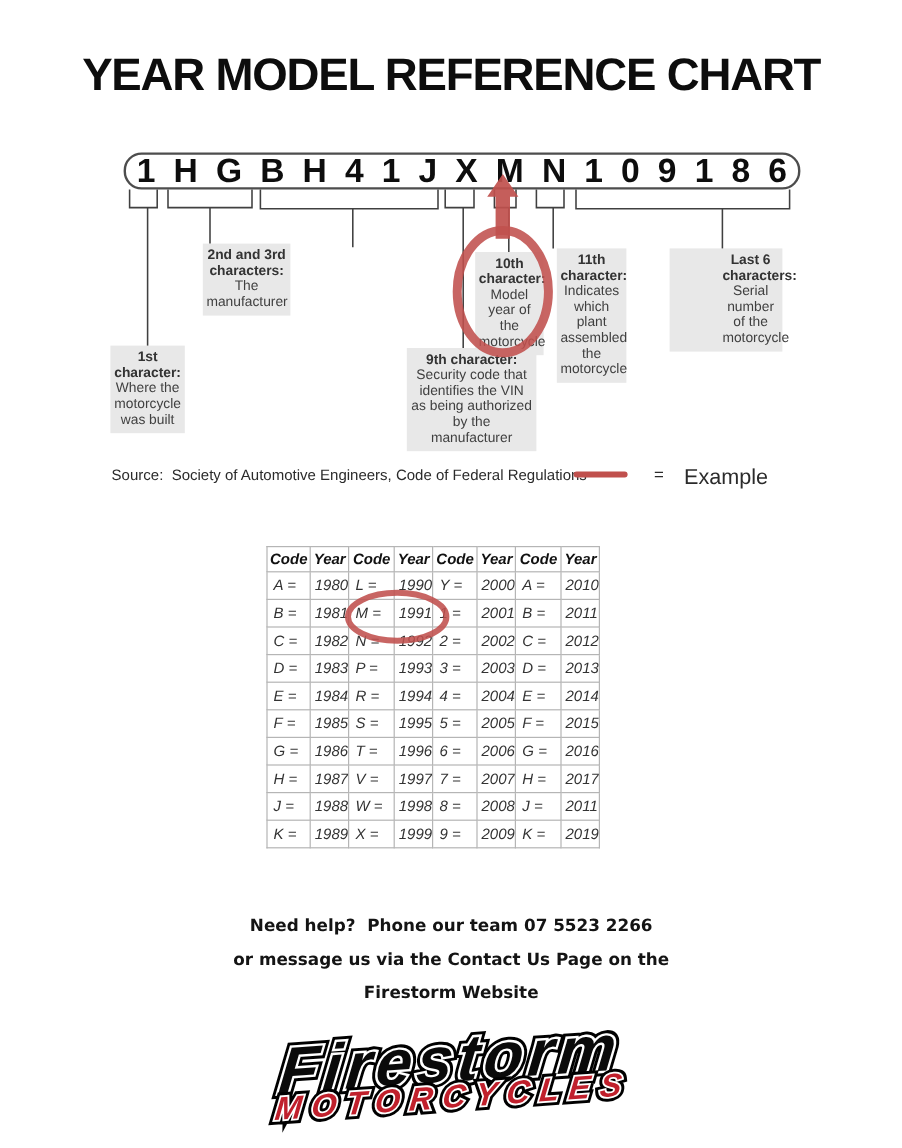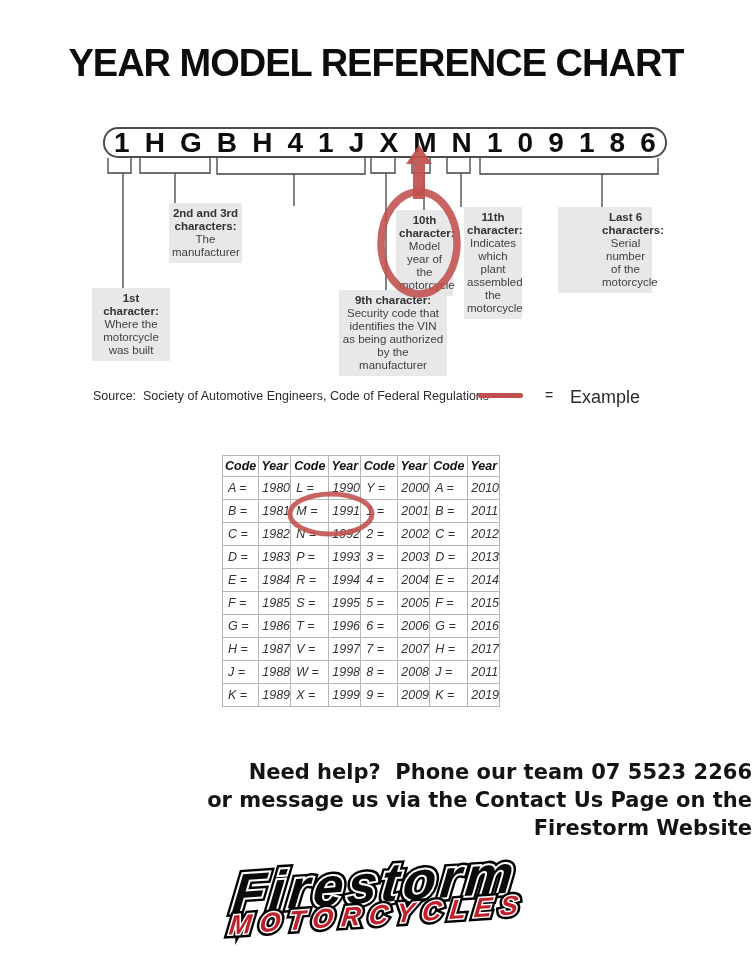--- a/index.html
+++ b/index.html
@@ -17,21 +17,21 @@
            padding:0 9px;background:#fff;z-index:2;}
   .vin-char{font-size:28px;font-weight:700;line-height:1;color:#0d0d0d;}
 
   
   .overlay{position:absolute;left:0;top:0;z-index:5;pointer-events:none;}
 
   
   .callout{position:absolute;background:#e8e8e8;color:#3f3f3f;text-align:center;
            font-size:11.5px;line-height:13px;padding:4px 3px;box-sizing:border-box;z-index:1;}
   .callout .hd{font-weight:700;color:#333;}
-  .co-1{left:92px;  top:288px; width:78px;}
+  .co-1{left:92px;  top:288px; width:62px;}
   .co-2{left:139px; top:203px; width:73px;margin-left:30px;}
   .co-3{left:241px; top:206px; width:108px;}
   .co-4{left:339px; top:290px; width:108px;}
   .co-5{left:396px; top:210px; width:57px;}
   .co-6{left:464px; top:207px; width:58px;}
   .co-7{left:558px; top:207px; width:94px;padding-left:44px;}
 
   
   .source{position:absolute;left:93px;top:389px;font-size:12.5px;color:#2b2b2b;white-space:pre-wrap;}
   .legend-line{position:absolute;left:478px;top:393px;width:45px;height:5px;border-radius:3px;
@@ -42,23 +42,23 @@
   
   .table-wrap{position:absolute;left:222px;top:455px;z-index:1;font-style:italic;}
   table.yeartable{border-collapse:collapse;table-layout:fixed;}
   .yeartable th,.yeartable td{border:1px solid #b5b5b5;font-size:12.5px;overflow:hidden;
                               white-space:nowrap;box-sizing:border-box;}
   .yeartable th{height:21px;font-weight:700;color:#111;text-align:center;padding:0 2px;}
   .yeartable td{height:23px;color:#333;padding:0 0 0 5px;text-align:left;}
   .yeartable td.yr{padding-left:3px;}
 
   
-  .help{position:absolute;left:0;top:758px;width:752px;text-align:right;
+  .help{position:absolute;left:0;top:758px;width:752px;text-align:center;
         font-family:"DejaVu Sans","Liberation Sans",sans-serif;
-        font-weight:700;font-size:21px;line-height:28px;color:#141414;}
+        font-weight:700;font-size:14px;line-height:28px;color:#141414;}
   .help div{white-space:pre-wrap;}
 
   
   .logo{position:absolute;left:50%;top:856px;transform:translateX(-50%) rotate(-4deg);
         text-align:center;z-index:2;}
   .stack{position:relative;display:inline-block;transform:skewX(-10deg);white-space:nowrap;}
   .stack span{display:inline-block;}
   .stack .mid,.stack .front{position:absolute;left:0;top:0;width:100%;}
   .logo-main{font-style:italic;font-weight:700;font-size:54px;letter-spacing:4px;line-height:1;}
   .logo-main .back{color:#000;-webkit-text-stroke:9px #000;}

